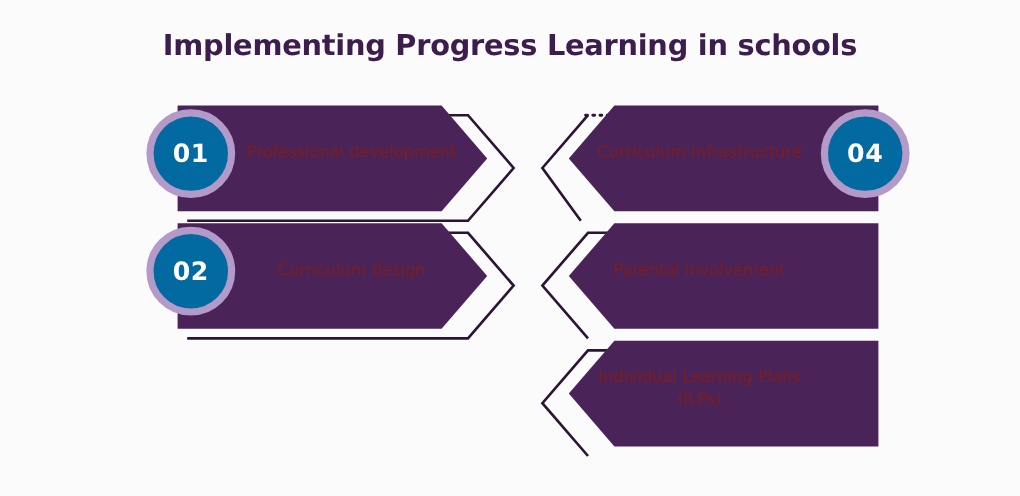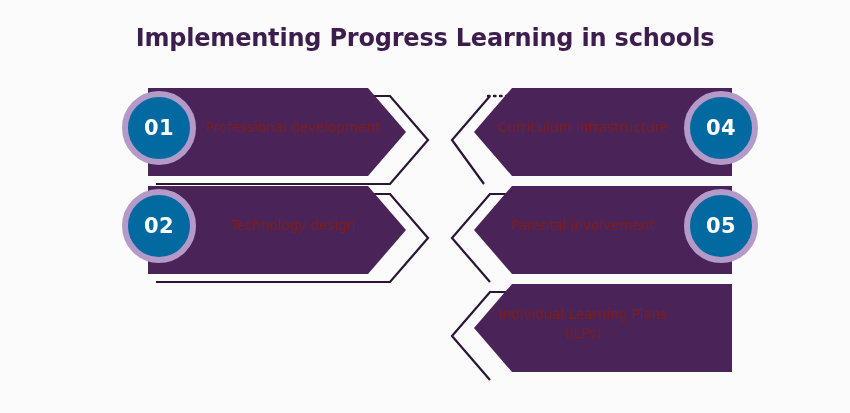--- a/index.html
+++ b/index.html
@@ -127,21 +127,21 @@
   </div>
 
   <div class="step left r2">
     <svg viewBox="0 0 330 120">
       <path d="M 38,28 L 272,28 L 310,72 L 272,116 L 38,116" fill="none" stroke="#2b1535" stroke-width="2.2"></path>
       <path d="M 30,20 L 250,20 L 288,64 L 250,108 L 30,108 Z" fill="#4a2458"></path>
     </svg>
     <div class="num-circle">
       <span>02</span>
     </div>
-    <div class="step-label">Technology design</div>
+    <div class="step-label">Curriculum design</div>
   </div>
 
 
   <div class="step right r1">
     <svg viewBox="0 0 330 120">
 
       <path d="M 58,28 L 20,72 L 52,116" fill="none" stroke="#2b1535" stroke-width="2.2"></path>
       <path d="M 56,28 L 286,28" fill="none" stroke="#2b1535" stroke-width="2.4" stroke-dasharray="1.5 4.5" stroke-linecap="round"></path>
       <path d="M 286,24 L 290,28 L 286,32 L 282,28 Z" fill="#2b1535"></path>
       <path d="M 300,20 L 80,20 L 42,64 L 80,108 L 300,108 Z" fill="#4a2458"></path>
@@ -150,23 +150,20 @@
       <span>04</span>
     </div>
     <div class="step-label">Curriculum infrastructure</div>
   </div>
 
   <div class="step right r2">
     <svg viewBox="0 0 330 120">
       <path d="M 292,28 L 58,28 L 20,72 L 58,116" fill="none" stroke="#2b1535" stroke-width="2.2"></path>
       <path d="M 300,20 L 80,20 L 42,64 L 80,108 L 300,108 Z" fill="#4a2458"></path>
     </svg>
-    <div class="num-circle">
-      <span>05</span>
-    </div>
     <div class="step-label">Parental involvement</div>
   </div>
 
   <div class="step right r3">
     <svg viewBox="0 0 330 120">
       <path d="M 292,28 L 58,28 L 20,72 L 58,116" fill="none" stroke="#2b1535" stroke-width="2.2"></path>
       <path d="M 300,20 L 80,20 L 42,64 L 80,108 L 300,108 Z" fill="#4a2458"></path>
     </svg>
     <div class="step-label">Individual Learning Plans (ILPs)</div>
   </div>

